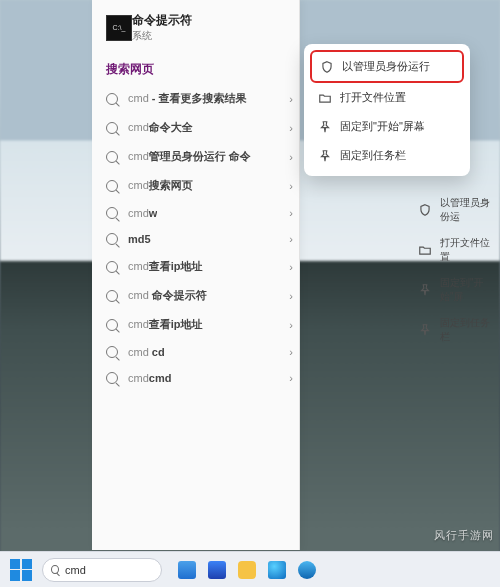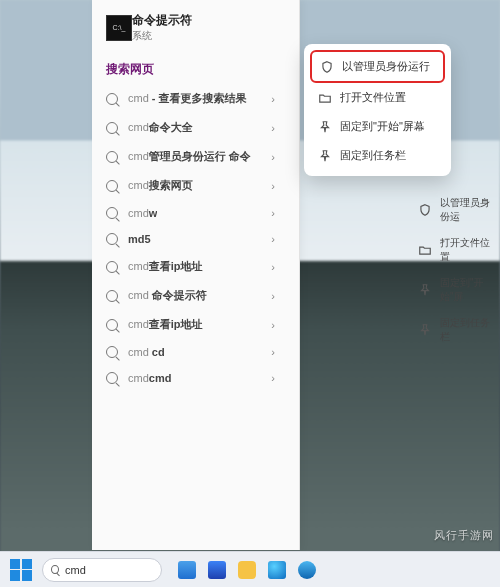--- a/index.html
+++ b/index.html
@@ -4,28 +4,28 @@
 <style>
   * { box-sizing: border-box; margin: 0; padding: 0; font-family: "Segoe UI", "Microsoft YaHei", sans-serif; }
   body { width: 500px; height: 587px; overflow: hidden; position: relative; background: linear-gradient(to bottom, #b8c8d0 0%, #c0d0d8 15%, #a8b8c0 30%, #4a5560 55%, #3a4550 70%, #4a5560 100%); }
   .desktop-bg { position:absolute; inset:0; background: linear-gradient(to bottom, #adc0cd 0, #adc0cd 140px, #d8e4ea 141px, #e8eef2 260px, #2e3a3a 262px, #404f4f 330px, #5c6b6a 530px, #5c6b6a 100%); filter: blur(1px); }
   .search-panel { position: absolute; left: 92px; top: 0; width: 208px; height: 550px; background: #fafafa; border-right: 1px solid #e2e2e2; box-shadow: 2px 0 8px rgba(0,0,0,.05); z-index: 5; }
   .top-result { display:flex; padding:12px 14px 10px; align-items:center; }
   .top-icon { width:26px; height:26px; background:#111; border:1px solid #333; display:flex; align-items:center; justify-content:center; color:#ddd; font-size:7px; }
   .top-text .t1 { font-size:12px; font-weight:600; color:#222; }
   .top-text .t2 { font-size:10px; color:#777; }
   .section-title { font-size:12px; font-weight:600; color:#701a75; padding:8px 14px 6px; }
-  .suggestion { display:flex; align-items:center; gap:10px; padding:7px 24px 7px 14px; font-size:11px; color:#444; cursor:pointer; justify-content:space-between; }
+  .suggestion { display:flex; align-items:center; gap:10px; padding:7px 6px 7px 14px; font-size:11px; color:#444; cursor:pointer; justify-content:space-between; }
   .sg-left { display:flex; align-items:center; gap:10px; min-width:0; }
   .sg-text { white-space:nowrap; overflow:hidden; text-overflow:ellipsis; max-width:140px; }
   .sg-text b { font-weight:600; }
   .loupe { width:12px; height:12px; border:1.4px solid #777; border-radius:50%; position:relative; flex-shrink:0; }
   .loupe::after { content:""; position:absolute; width:5px; height:1.4px; background:#777; transform:rotate(45deg); bottom:-2px; right:-3px; }
   .chev { color:#888; font-size:11px; }
-  .context-menu { position:absolute; left:304px; top:44px; width:147px; background:#fff; border-radius:8px; box-shadow:0 8px 20px rgba(0,0,0,.18); padding:6px; z-index:10; }
+  .context-menu { position:absolute; left:304px; top:44px; width:166px; background:#fff; border-radius:8px; box-shadow:0 8px 20px rgba(0,0,0,.18); padding:6px; z-index:10; }
   .ctx-item { display:flex; align-items:center; gap:8px; padding:7px 8px; font-size:11px; color:#333; cursor:pointer; border-radius:4px; }
   .ctx-item.hi { border:2px solid #e02828; border-radius:6px; }
   .ctx-icon { width:14px; height:14px; display:inline-flex; align-items:center; justify-content:center; color:#555; }
   .right-peek { position:absolute; left:414px; top:190px; width:86px; z-index:4; }
   .right-peek .ctx-item { background: rgba(255,255,255,0); padding:6px 4px; font-size:10px; color:#444;align-items:center; }
   .taskbar { position:absolute; left:0; right:0; bottom:0; height:36px; background:#eceff4; border-top:1px solid #d6dae2; display:flex; align-items:center; padding:0 10px; gap:10px; z-index:20; }
   .start-btn { width:22px; height:22px; display:grid; grid-template-columns:1fr 1fr; grid-template-rows:1fr 1fr; gap:1.5px; cursor:pointer; }
   .start-btn span { background:#1f8ae0; }
   .task-search { flex:0 0 120px; height:24px; background:#fff; border:1px solid #c9cdd6; border-radius:12px; display:flex; align-items:center; padding:0 8px; gap:6px; }
   .task-search input { border:none; outline:none; font-size:11px; width:100%; background:transparent; color:#333; }

